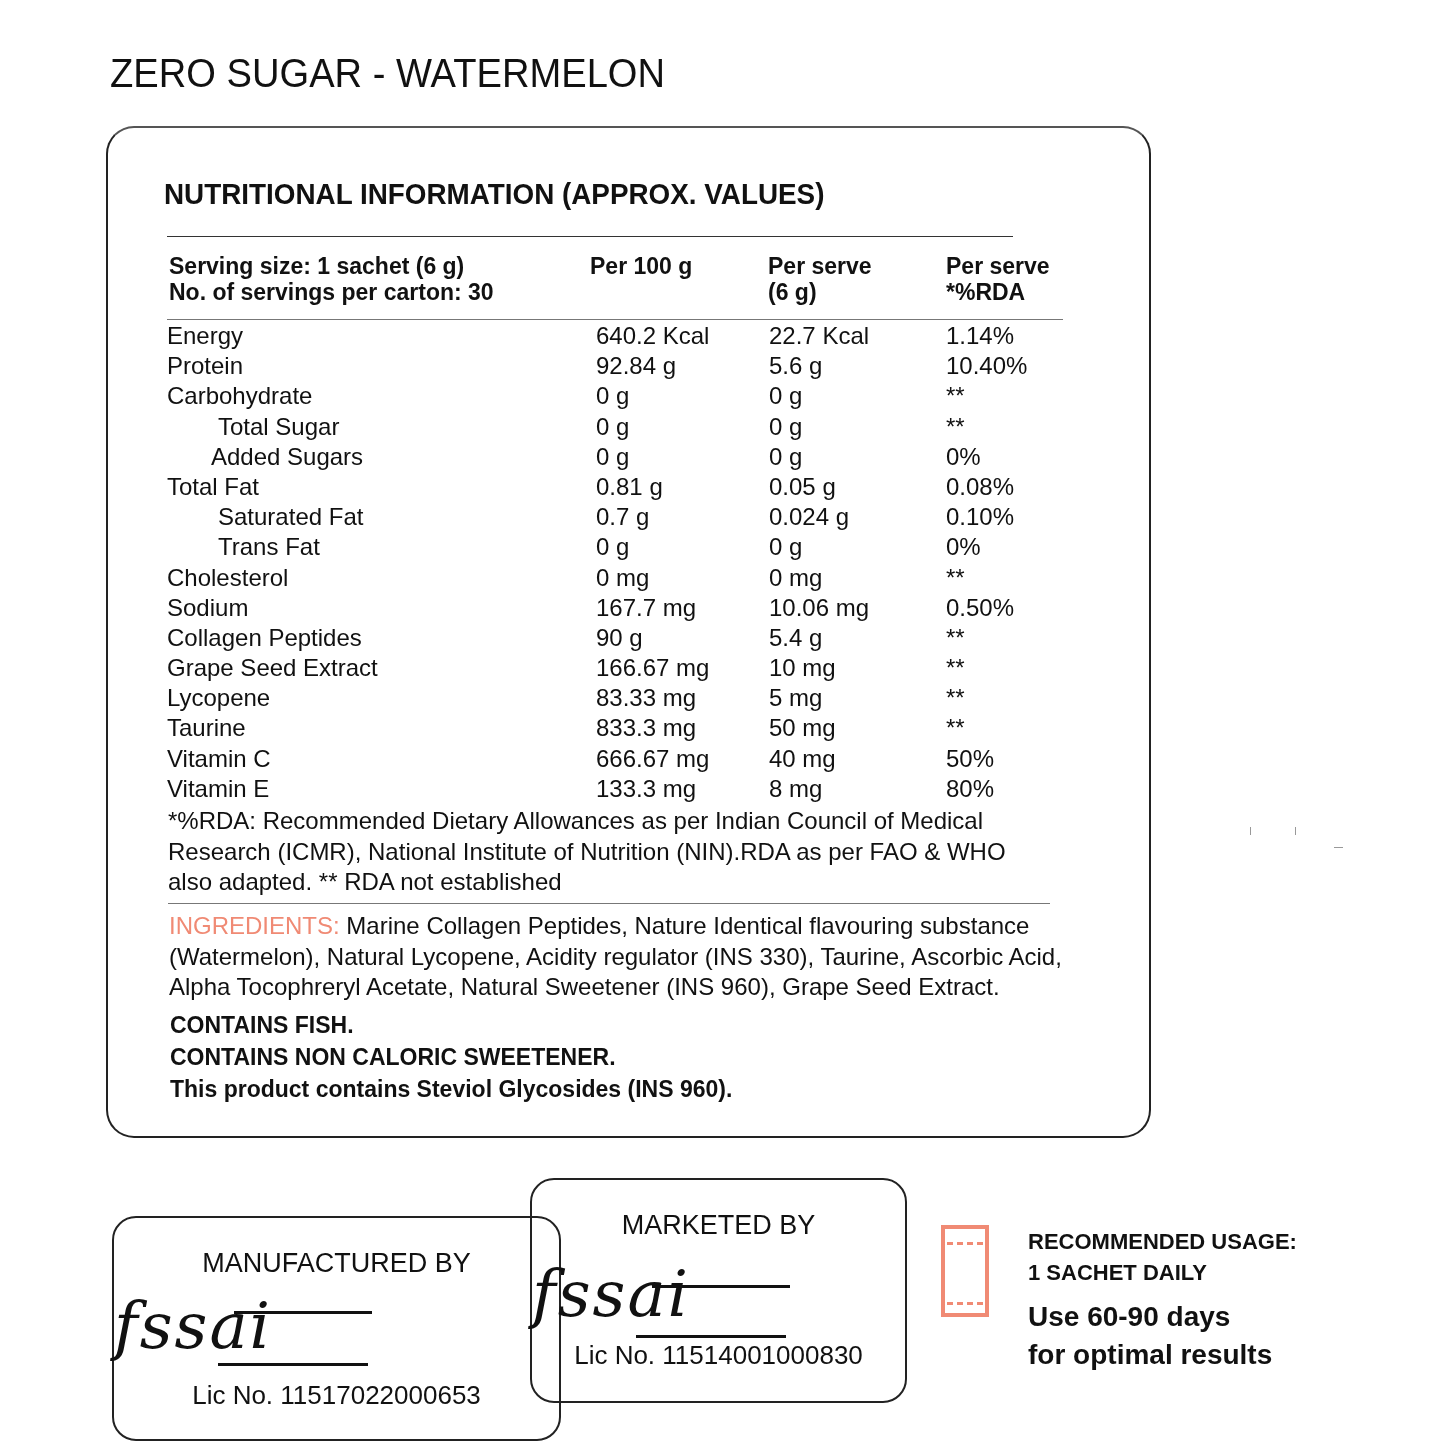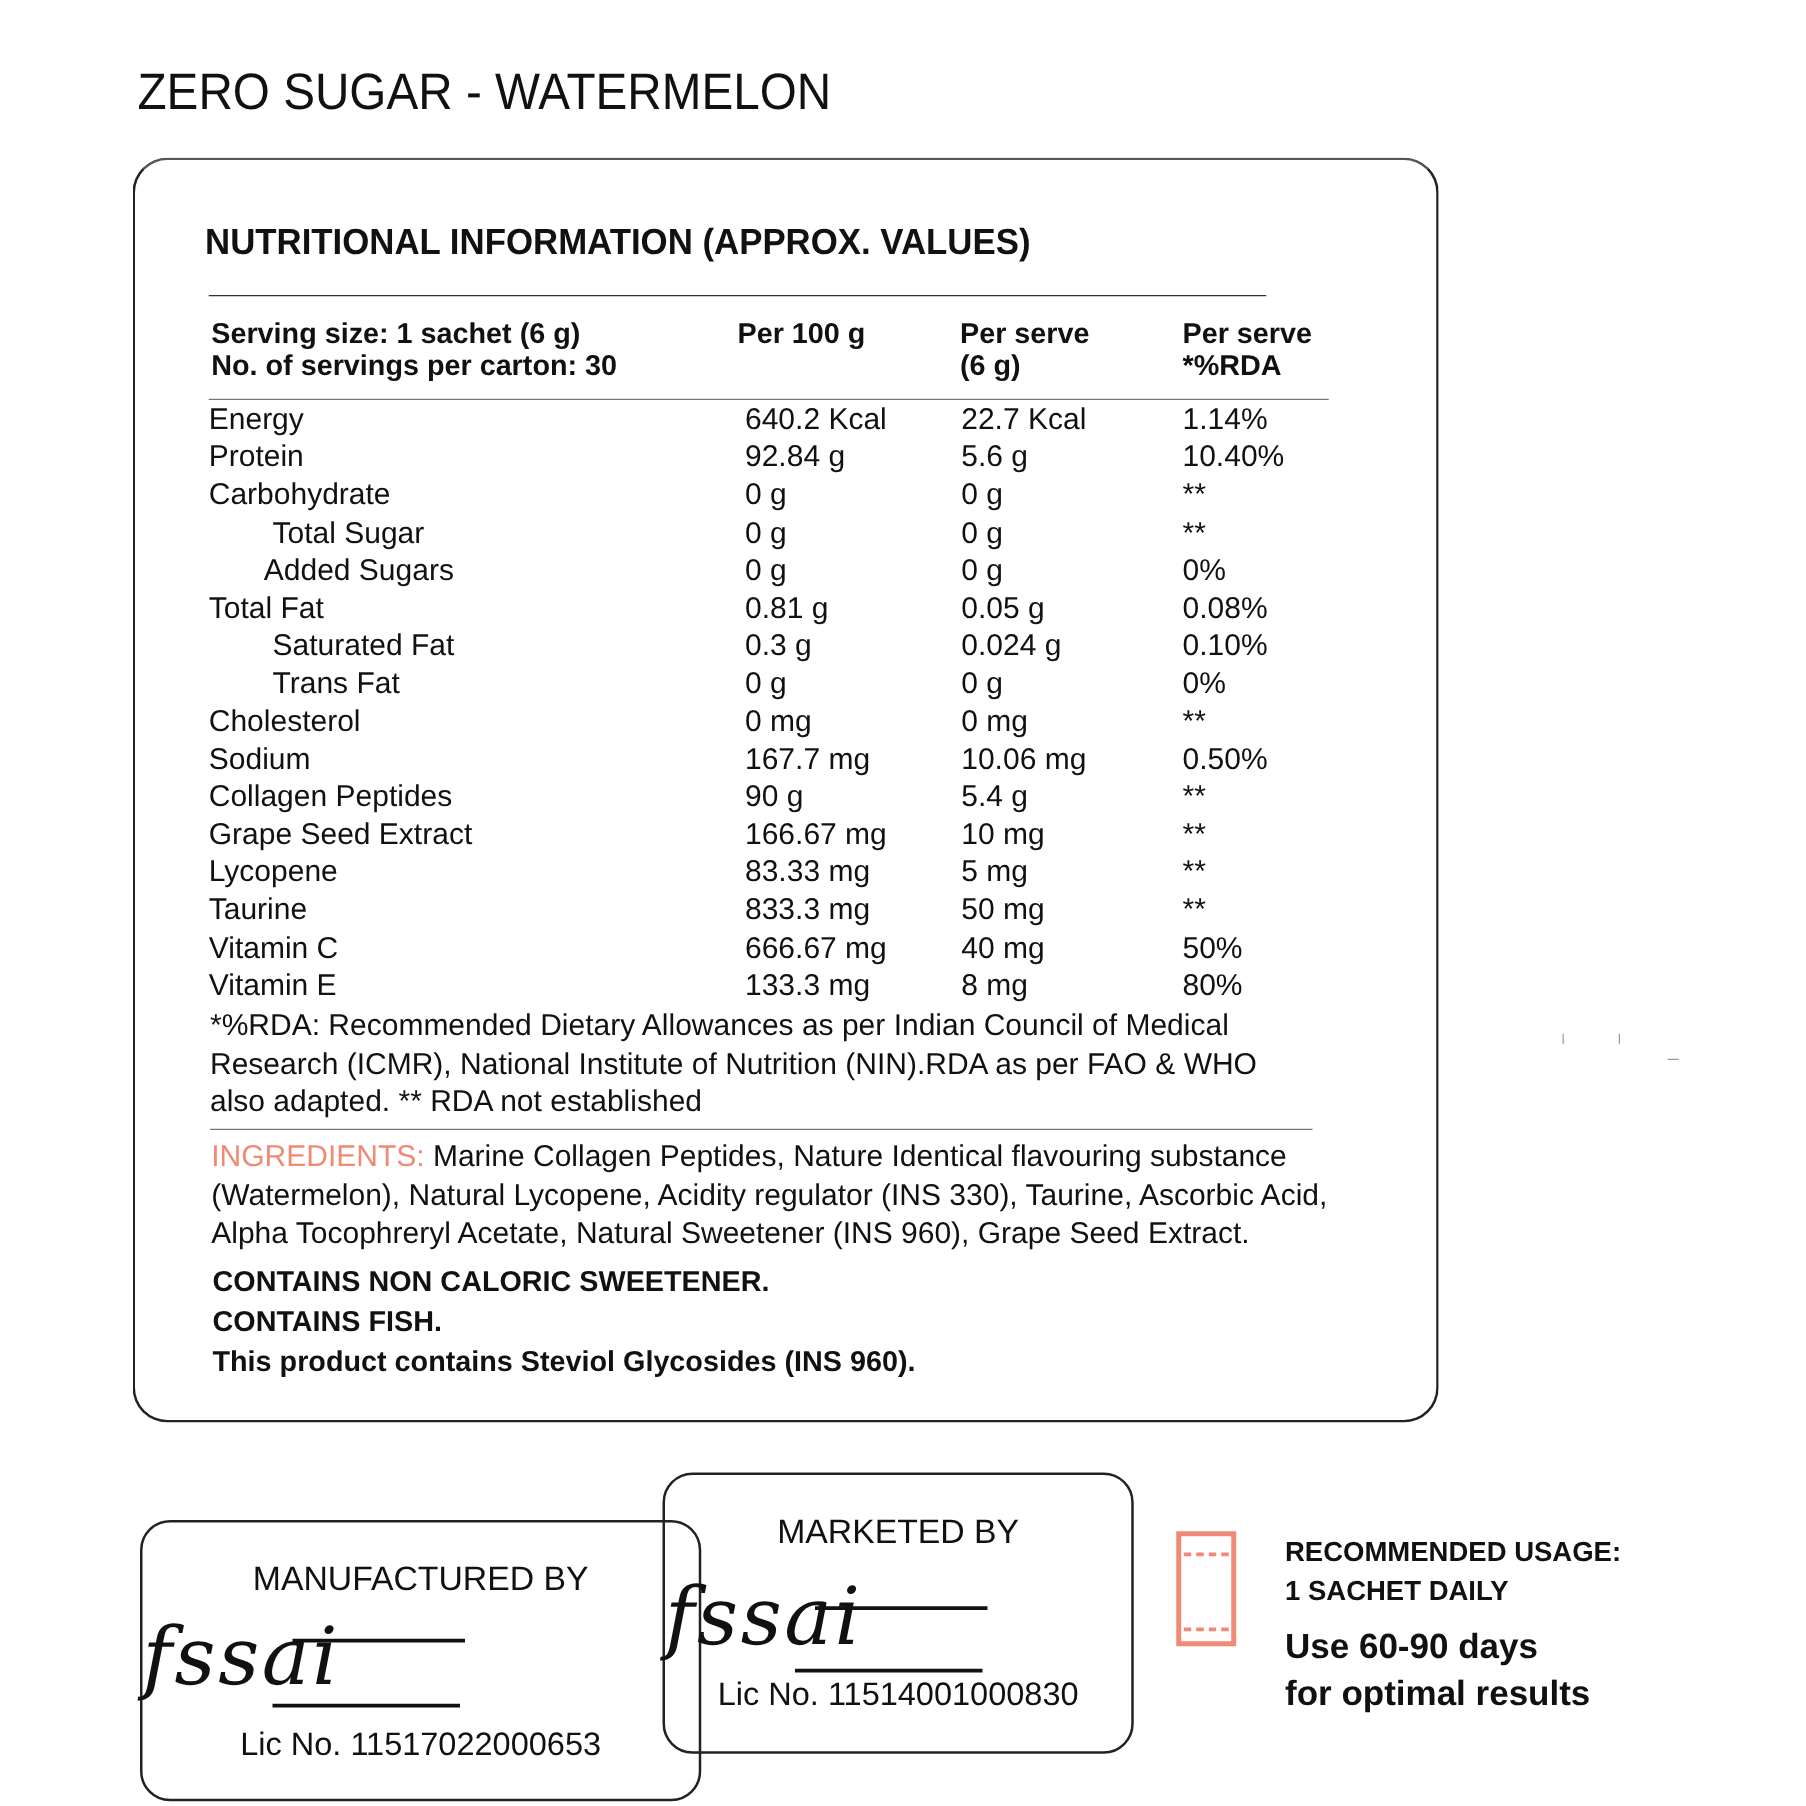--- a/index.html
+++ b/index.html
@@ -140,21 +140,21 @@
     <span class="c-rda">0%</span>
   </div>
   <div class="row">
     <span class="c-name">Total Fat</span>
     <span class="c-p100">0.81 g</span>
     <span class="c-serve">0.05 g</span>
     <span class="c-rda">0.08%</span>
   </div>
   <div class="row">
     <span class="c-name ind1">Saturated Fat</span>
-    <span class="c-p100">0.3 g</span>
+    <span class="c-p100">0.7 g</span>
     <span class="c-serve">0.024 g</span>
     <span class="c-rda">0.10%</span>
   </div>
   <div class="row">
     <span class="c-name ind1">Trans Fat</span>
     <span class="c-p100">0 g</span>
     <span class="c-serve">0 g</span>
     <span class="c-rda">0%</span>
   </div>
   <div class="row">
@@ -207,22 +207,22 @@
   </div>
 </div>
 
 <div class="footnote">*%RDA: Recommended Dietary Allowances as per Indian Council of Medical Research (ICMR), National Institute of Nutrition (NIN).RDA as per FAO &amp; WHO also adapted. ** RDA not established</div>
 
 <div class="rule light" style="left:168px; top:903px; width:882px;"></div>
 
 <div class="ingredients"><span class="ing-label">INGREDIENTS:</span><span> Marine Collagen Peptides, Nature Identical flavouring substance (Watermelon), Natural Lycopene, Acidity regulator (INS 330), Taurine, Ascorbic Acid, Alpha Tocophreryl Acetate, Natural Sweetener (INS 960), Grape Seed Extract.</span></div>
 
 <div class="warnings">
+  <div>CONTAINS FISH.</div>
   <div>CONTAINS NON CALORIC SWEETENER.</div>
-  <div>CONTAINS FISH.</div>
   <div>This product contains Steviol Glycosides (INS 960).</div>
 </div>
 
 <div class="lic-card" style="left:112px; top:1184px; width:449px; height:225px;margin-top:32px;">
   <div class="lic-heading" style="top:30px;">MANUFACTURED BY</div>
   <div class="fssai" style="top:76px;">
     <span class="fssai-text">fssai</span>
   </div>
   <div class="fssai-line-top" style="left:120px; width:138px; top:93px;"></div>
   <div class="fssai-line-bot" style="left:104px; width:150px; top:145px;"></div>

